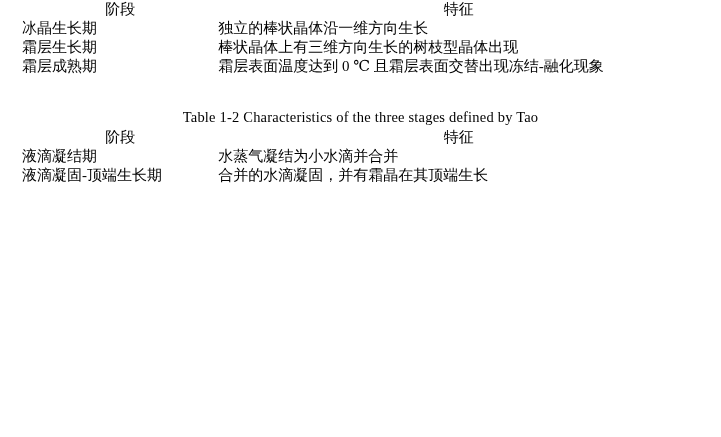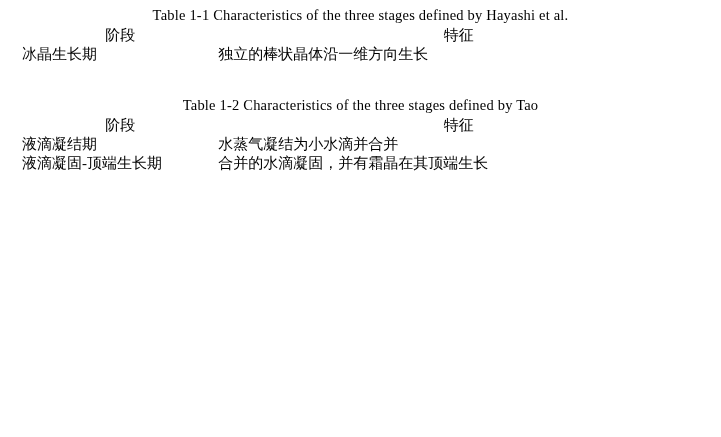--- a/index.html
+++ b/index.html
@@ -77,41 +77,48 @@
   .col-feat  { width: 71%; }
 
   .block-gap { height: 26px; }
 </style>
 </head>
 <body>
 
 <div class="page">
 
   <div class="table-block">
-    <div class="caption en caption-gap-2">Table 1-1 Characteristics of the three stages defined by Hayashi et al.</div>
 
     <table class="doc-table">
       <colgroup>
         <col class="col-stage">
         <col class="col-feat">
       </colgroup>
       <tbody>
         <tr class="rule-top">
             <td colspan="2"></td>
           </tr>
         <tr class="hdr">
           <td>阶段</td>
           <td>特征</td>
         </tr>
         <tr class="rule-mid">
             <td colspan="2"></td>
           </tr>
         <tr class="row">
           <td>冰晶生长期</td>
           <td>独立的棒状晶体沿一维方向生长</td>
+        </tr>
+        <tr class="row">
+          <td>霜层生长期</td>
+          <td>棒状晶体上有三维方向生长的树枝型晶体出现</td>
+        </tr>
+        <tr class="row">
+          <td>霜层成熟期</td>
+          <td>霜层表面温度达到 0 ℃ 且霜层表面交替出现冻结-融化现象</td>
         </tr>
         <tr class="rule-bottom">
             <td colspan="2"></td>
           </tr>
       </tbody>
     </table>
   </div>
 
   <div class="block-gap"></div>
 

